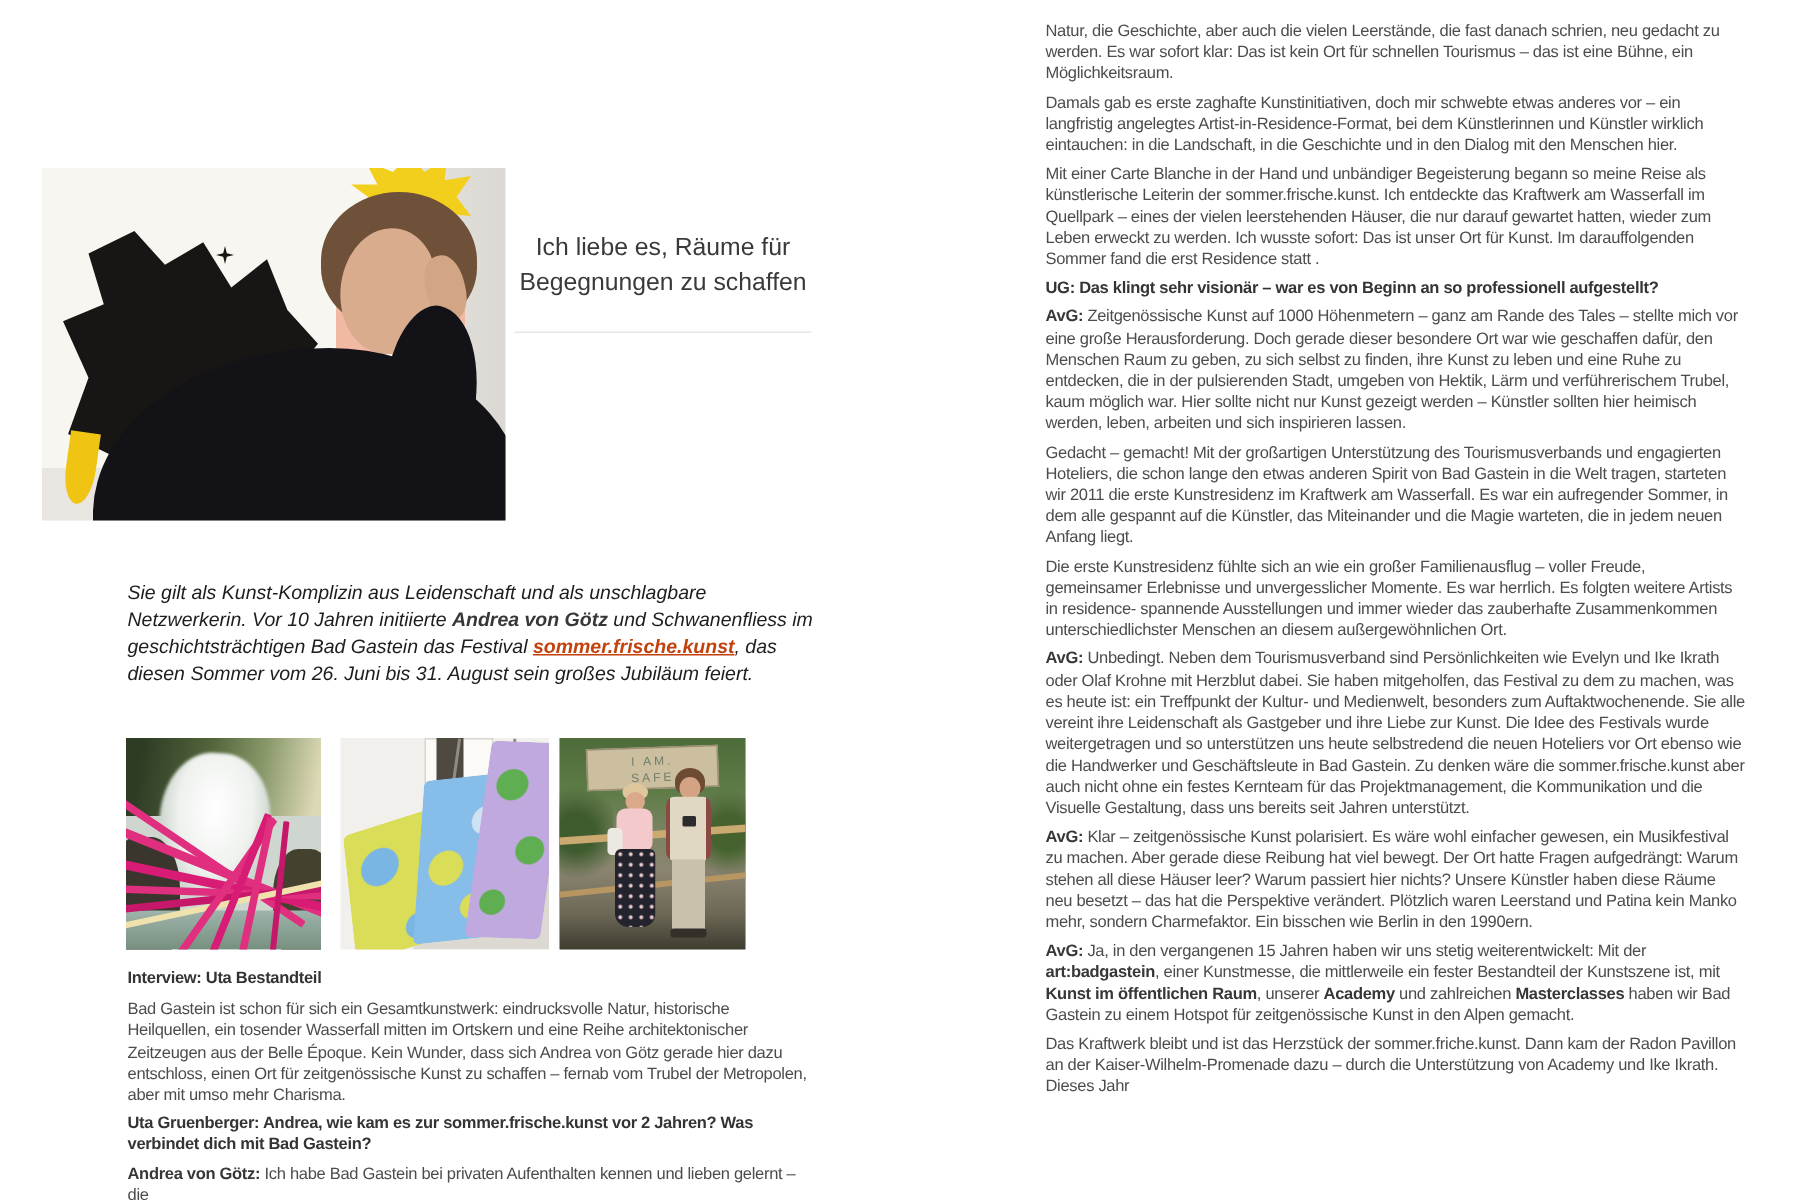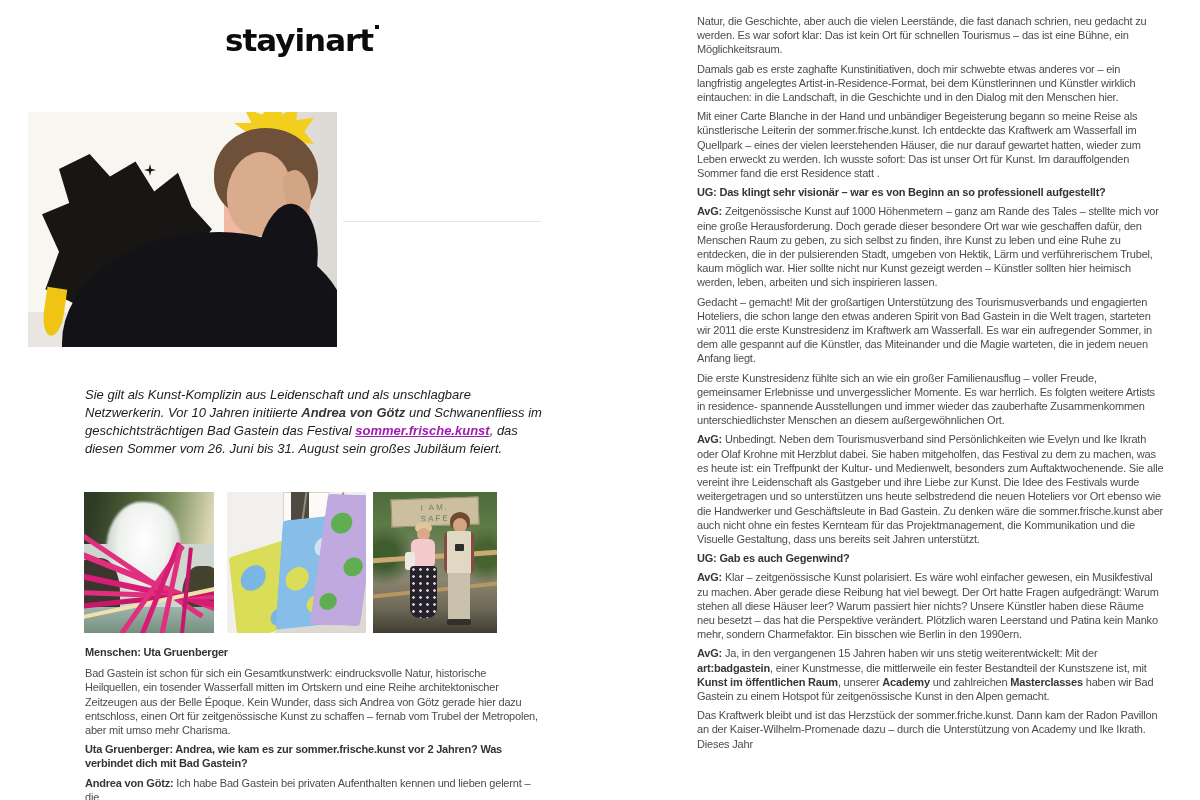--- a/index.html
+++ b/index.html
@@ -98,44 +98,47 @@
 
   
   .col{position:absolute;font-size:11px;line-height:14.2px;letter-spacing:-0.2px;color:#4c4c4c;}
   .left-col{left:85px;top:645px;width:458px;}
   .right-col{left:697px;top:14px;width:467px;}
   .byline{margin:0 0 7px 0;font-weight:700;color:#333;}
   .para{margin:0 0 5px 0;}
   .para.q{font-weight:700;color:#343434;}
   .b{font-weight:700;color:#373737;}
   .u{text-decoration:underline;}
-  .lnk{font-weight:700;text-decoration:underline;color:#a21caf;cursor:pointer;font-style:italic;}
+  .lnk{font-weight:700;text-decoration:underline;color:#c2410c;cursor:pointer;font-style:italic;}
 </style>
 </head>
 <body>
 
 <div class="page">
 
-  <div class="logo"><span>stayinart</span><span class="logo-dot"></span></div>
 
   <div class="portrait">
     <div class="art-paper"></div>
     <div class="wall-shade"></div>
     <div class="art-black"></div>
     <div class="art-beak"></div>
     <div class="art-spark"></div>
     <div class="art-pink"></div>
     <div class="art-sun"></div>
     <div class="w-hair"></div>
     <div class="w-face"></div>
     <div class="w-hand"></div>
     <div class="w-arm"></div>
     <div class="w-body"></div>
   </div>
 
+  <div class="pullquote">
+    <div>Ich liebe es, Räume für</div>
+    <div>Begegnungen zu schaffen</div>
+  </div>
   <div class="quote-rule"></div>
 
   <p class="intro"><span>Sie gilt als Kunst-Komplizin aus Leidenschaft und als unschlagbare Netzwerkerin. Vor 10 Jahren initiierte </span><span class="b">Andrea von Götz</span><span> und Schwanenfliess im geschichtsträchtigen Bad Gastein das Festival </span><span class="b u lnk">sommer.frische.kunst</span><span>, das diesen Sommer vom 26. Juni bis 31. August sein großes Jubiläum feiert.</span></p>
 
   <div class="photo-row">
     <div class="ph ph1">
       <div class="wf-forest"></div>
       <div class="wf-fall"></div>
       <div class="wf-rock-l"></div>
       <div class="wf-rock-r"></div>
@@ -180,38 +183,37 @@
       <div class="pp-mhair"></div>
       <div class="pp-mhead"></div>
       <div class="pp-mjacket"></div>
       <div class="pp-mcam"></div>
       <div class="pp-mpants"></div>
       <div class="pp-mshoe"></div>
     </div>
   </div>
 
   <div class="col left-col">
-    <p class="byline">Menschen: Uta Gruenberger</p>
+    <p class="byline">Interview: Uta Bestandteil</p>
     <div>
         <p class="para"><span>Bad Gastein ist schon für sich ein Gesamtkunstwerk: eindrucksvolle Natur, historische Heilquellen, ein tosender Wasserfall mitten im Ortskern und eine Reihe architektonischer Zeitzeugen aus der Belle Époque. Kein Wunder, dass sich Andrea von Götz gerade hier dazu entschloss, einen Ort für zeitgenössische Kunst zu schaffen – fernab vom Trubel der Metropolen, aber mit umso mehr Charisma.</span></p>
         <p class="para q"><span>Uta Gruenberger: Andrea, wie kam es zur sommer.frische.kunst vor 2 Jahren? Was verbindet dich mit Bad Gastein?</span></p>
         <p class="para"><span class="b">Andrea von Götz:</span><span> Ich habe Bad Gastein bei privaten Aufenthalten kennen und lieben gelernt – die</span></p>
       </div>
   </div>
 
   <div class="col right-col">
     <div>
         <p class="para"><span>Natur, die Geschichte, aber auch die vielen Leerstände, die fast danach schrien, neu gedacht zu werden. Es war sofort klar: Das ist kein Ort für schnellen Tourismus – das ist eine Bühne, ein Möglichkeitsraum.</span></p>
         <p class="para"><span>Damals gab es erste zaghafte Kunstinitiativen, doch mir schwebte etwas anderes vor – ein langfristig angelegtes Artist-in-Residence-Format, bei dem Künstlerinnen und Künstler wirklich eintauchen: in die Landschaft, in die Geschichte und in den Dialog mit den Menschen hier.</span></p>
         <p class="para"><span>Mit einer Carte Blanche in der Hand und unbändiger Begeisterung begann so meine Reise als künstlerische Leiterin der sommer.frische.kunst. Ich entdeckte das Kraftwerk am Wasserfall im Quellpark – eines der vielen leerstehenden Häuser, die nur darauf gewartet hatten, wieder zum Leben erweckt zu werden. Ich wusste sofort: Das ist unser Ort für Kunst. Im darauffolgenden Sommer fand die erst Residence statt .</span></p>
         <p class="para q"><span>UG: Das klingt sehr visionär – war es von Beginn an so professionell aufgestellt?</span></p>
         <p class="para"><span class="b">AvG:</span><span> Zeitgenössische Kunst auf 1000 Höhenmetern – ganz am Rande des Tales – stellte mich vor eine große Herausforderung. Doch gerade dieser besondere Ort war wie geschaffen dafür, den Menschen Raum zu geben, zu sich selbst zu finden, ihre Kunst zu leben und eine Ruhe zu entdecken, die in der pulsierenden Stadt, umgeben von Hektik, Lärm und verführerischem Trubel, kaum möglich war. Hier sollte nicht nur Kunst gezeigt werden – Künstler sollten hier heimisch werden, leben, arbeiten und sich inspirieren lassen.</span></p>
         <p class="para"><span>Gedacht – gemacht! Mit der großartigen Unterstützung des Tourismusverbands und engagierten Hoteliers, die schon lange den etwas anderen Spirit von Bad Gastein in die Welt tragen, starteten wir 2011 die erste Kunstresidenz im Kraftwerk am Wasserfall. Es war ein aufregender Sommer, in dem alle gespannt auf die Künstler, das Miteinander und die Magie warteten, die in jedem neuen Anfang liegt.</span></p>
         <p class="para"><span>Die erste Kunstresidenz fühlte sich an wie ein großer Familienausflug – voller Freude, gemeinsamer Erlebnisse und unvergesslicher Momente. Es war herrlich. Es folgten weitere Artists in residence- spannende Ausstellungen und immer wieder das zauberhafte Zusammenkommen unterschiedlichster Menschen an diesem außergewöhnlichen Ort.</span></p>
         <p class="para"><span class="b">AvG:</span><span> Unbedingt. Neben dem Tourismusverband sind Persönlichkeiten wie Evelyn und Ike Ikrath oder Olaf Krohne mit Herzblut dabei. Sie haben mitgeholfen, das Festival zu dem zu machen, was es heute ist: ein Treffpunkt der Kultur- und Medienwelt, besonders zum Auftaktwochenende. Sie alle vereint ihre Leidenschaft als Gastgeber und ihre Liebe zur Kunst. Die Idee des Festivals wurde weitergetragen und so unterstützen uns heute selbstredend die neuen Hoteliers vor Ort ebenso wie die Handwerker und Geschäftsleute in Bad Gastein. Zu denken wäre die sommer.frische.kunst aber auch nicht ohne ein festes Kernteam für das Projektmanagement, die Kommunikation und die Visuelle Gestaltung, dass uns bereits seit Jahren unterstützt.</span></p>
-        <p class="para q"><span>UG: Gab es auch Gegenwind?</span></p>
         <p class="para"><span class="b">AvG:</span><span> Klar – zeitgenössische Kunst polarisiert. Es wäre wohl einfacher gewesen, ein Musikfestival zu machen. Aber gerade diese Reibung hat viel bewegt. Der Ort hatte Fragen aufgedrängt: Warum stehen all diese Häuser leer? Warum passiert hier nichts? Unsere Künstler haben diese Räume neu besetzt – das hat die Perspektive verändert. Plötzlich waren Leerstand und Patina kein Manko mehr, sondern Charmefaktor. Ein bisschen wie Berlin in den 1990ern.</span></p>
         <p class="para"><span class="b">AvG:</span><span> Ja, in den vergangenen 15 Jahren haben wir uns stetig weiterentwickelt: Mit der </span><span class="b">art:badgastein</span><span>, einer Kunstmesse, die mittlerweile ein fester Bestandteil der Kunstszene ist, mit </span><span class="b">Kunst im öffentlichen Raum</span><span>, unserer </span><span class="b">Academy</span><span> und zahlreichen </span><span class="b">Masterclasses</span><span> haben wir Bad Gastein zu einem Hotspot für zeitgenössische Kunst in den Alpen gemacht.</span></p>
         <p class="para"><span>Das Kraftwerk bleibt und ist das Herzstück der sommer.friche.kunst. Dann kam der Radon Pavillon an der Kaiser-Wilhelm-Promenade dazu – durch die Unterstützung von Academy und Ike Ikrath. Dieses Jahr</span></p>
       </div>
   </div>
 
 </div>
 
 </body></html>

